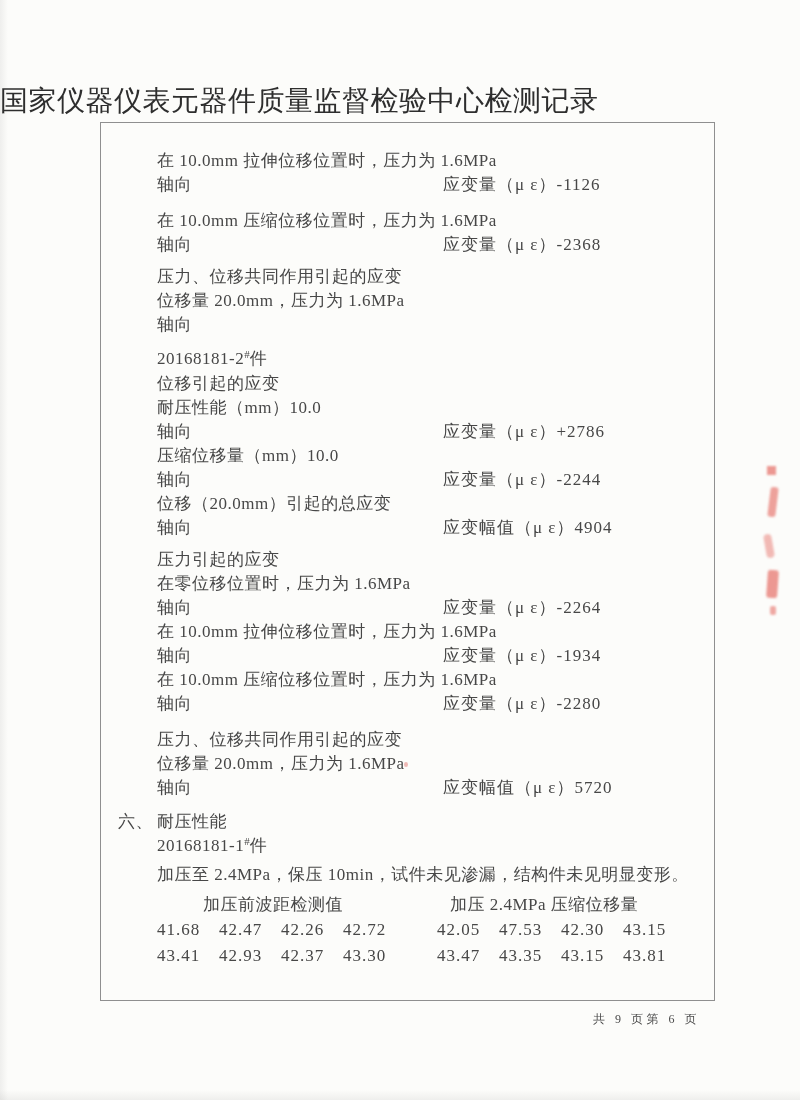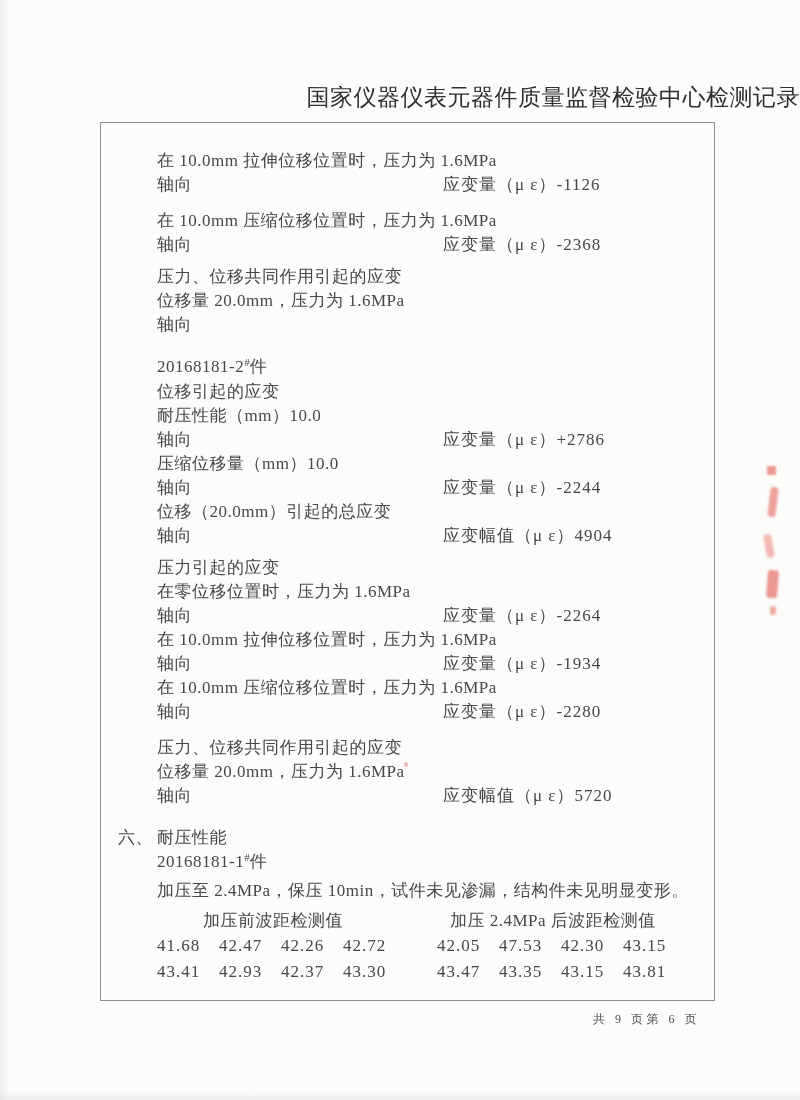--- a/index.html
+++ b/index.html
@@ -12,38 +12,38 @@
   .scan-edge-left {
     position:absolute; left:0; top:0; width:8px; height:1100px;
     background:linear-gradient(to right, rgba(120,120,120,0.10), rgba(120,120,120,0));
   }
   .scan-edge-bottom {
     position:absolute; left:0; bottom:0; width:800px; height:10px;
     background:linear-gradient(to top, rgba(120,120,120,0.10), rgba(120,120,120,0));
   }
   .doc-title {
     position:absolute; top:82px; left:0; width:100%;
-    text-align:right; font-size:23px; letter-spacing:0.5px;
+    text-align:left; font-size:28px; letter-spacing:0.5px;
     color:#2e2e2e; white-space:nowrap;
   }
   .record-box {
     position:absolute; left:100px; top:122px; width:613px; height:877px;
     border:1.5px solid #8f8f8f; background:transparent;
   }
   .record-content {
     position:absolute; left:0; top:0; right:0;
     padding:26px 0 0 56px;
     font-size:17px; line-height:24px; letter-spacing:0.5px;
   }
   .row { position:relative; white-space:nowrap; }
   .g4  { margin-top:4px; }
   .g6  { margin-top:6px; }
   .g8  { margin-top:8px; }
   .g12 { margin-top:12px; }
-  .g14 { margin-top:18px; }
+  .g14 { margin-top:10px; }
   .val {
     position:absolute; left:286px; top:0; letter-spacing:1px;
   }
   .sup { font-size:11px; position:relative; top:-6px; letter-spacing:0; }
   .sec-num { position:absolute; left:-39px; top:0; }
   .th-left  { position:absolute; left:46px;  top:0; }
   .th-right { position:absolute; left:293px; top:0; }
   .trow { line-height:26px; height:26px; }
   .tgroup { position:absolute; top:0; }
   .tg1 { left:0; }
@@ -99,21 +99,21 @@
         <div class="row line">在 10.0mm 压缩位移位置时，压力为 1.6MPa</div>
         <div class="row pair"><span class="lbl">轴向</span><span class="val">应变量（μ ε）-2280</span></div>
         <div class="row line g12">压力、位移共同作用引起的应变</div>
         <div class="row line">位移量 20.0mm，压力为 1.6MPa</div>
         <div class="row pair"><span class="lbl">轴向</span><span class="val">应变幅值（μ ε）5720</span></div>
         <div class="row numbered g14"><span class="sec-num">六、</span><span>耐压性能</span></div>
         <div class="row line"><span>20168181-1</span><span class="sup">#</span><span>件</span></div>
         <div class="row line g4">加压至 2.4MPa，保压 10min，试件未见渗漏，结构件未见明显变形。</div>
         <div class="row theader g6" style="height: 24px;">
           <span class="th-left">加压前波距检测值</span>
-          <span class="th-right">加压 2.4MPa 后波距检测值</span>
+          <span class="th-right">加压 2.4MPa 压缩位移量</span>
         </div>
         <div class="row trow">
           <span class="tgroup tg1"><span class="cell">41.68</span><span class="cell">42.47</span><span class="cell">42.26</span><span class="cell">42.72</span></span>
           <span class="tgroup tg2"><span class="cell">42.05</span><span class="cell">47.53</span><span class="cell">42.30</span><span class="cell">43.15</span></span>
         </div>
         <div class="row trow">
           <span class="tgroup tg1"><span class="cell">43.41</span><span class="cell">42.93</span><span class="cell">42.37</span><span class="cell">43.30</span></span>
           <span class="tgroup tg2"><span class="cell">43.47</span><span class="cell">43.35</span><span class="cell">43.15</span><span class="cell">43.81</span></span>
         </div>
       </div>

